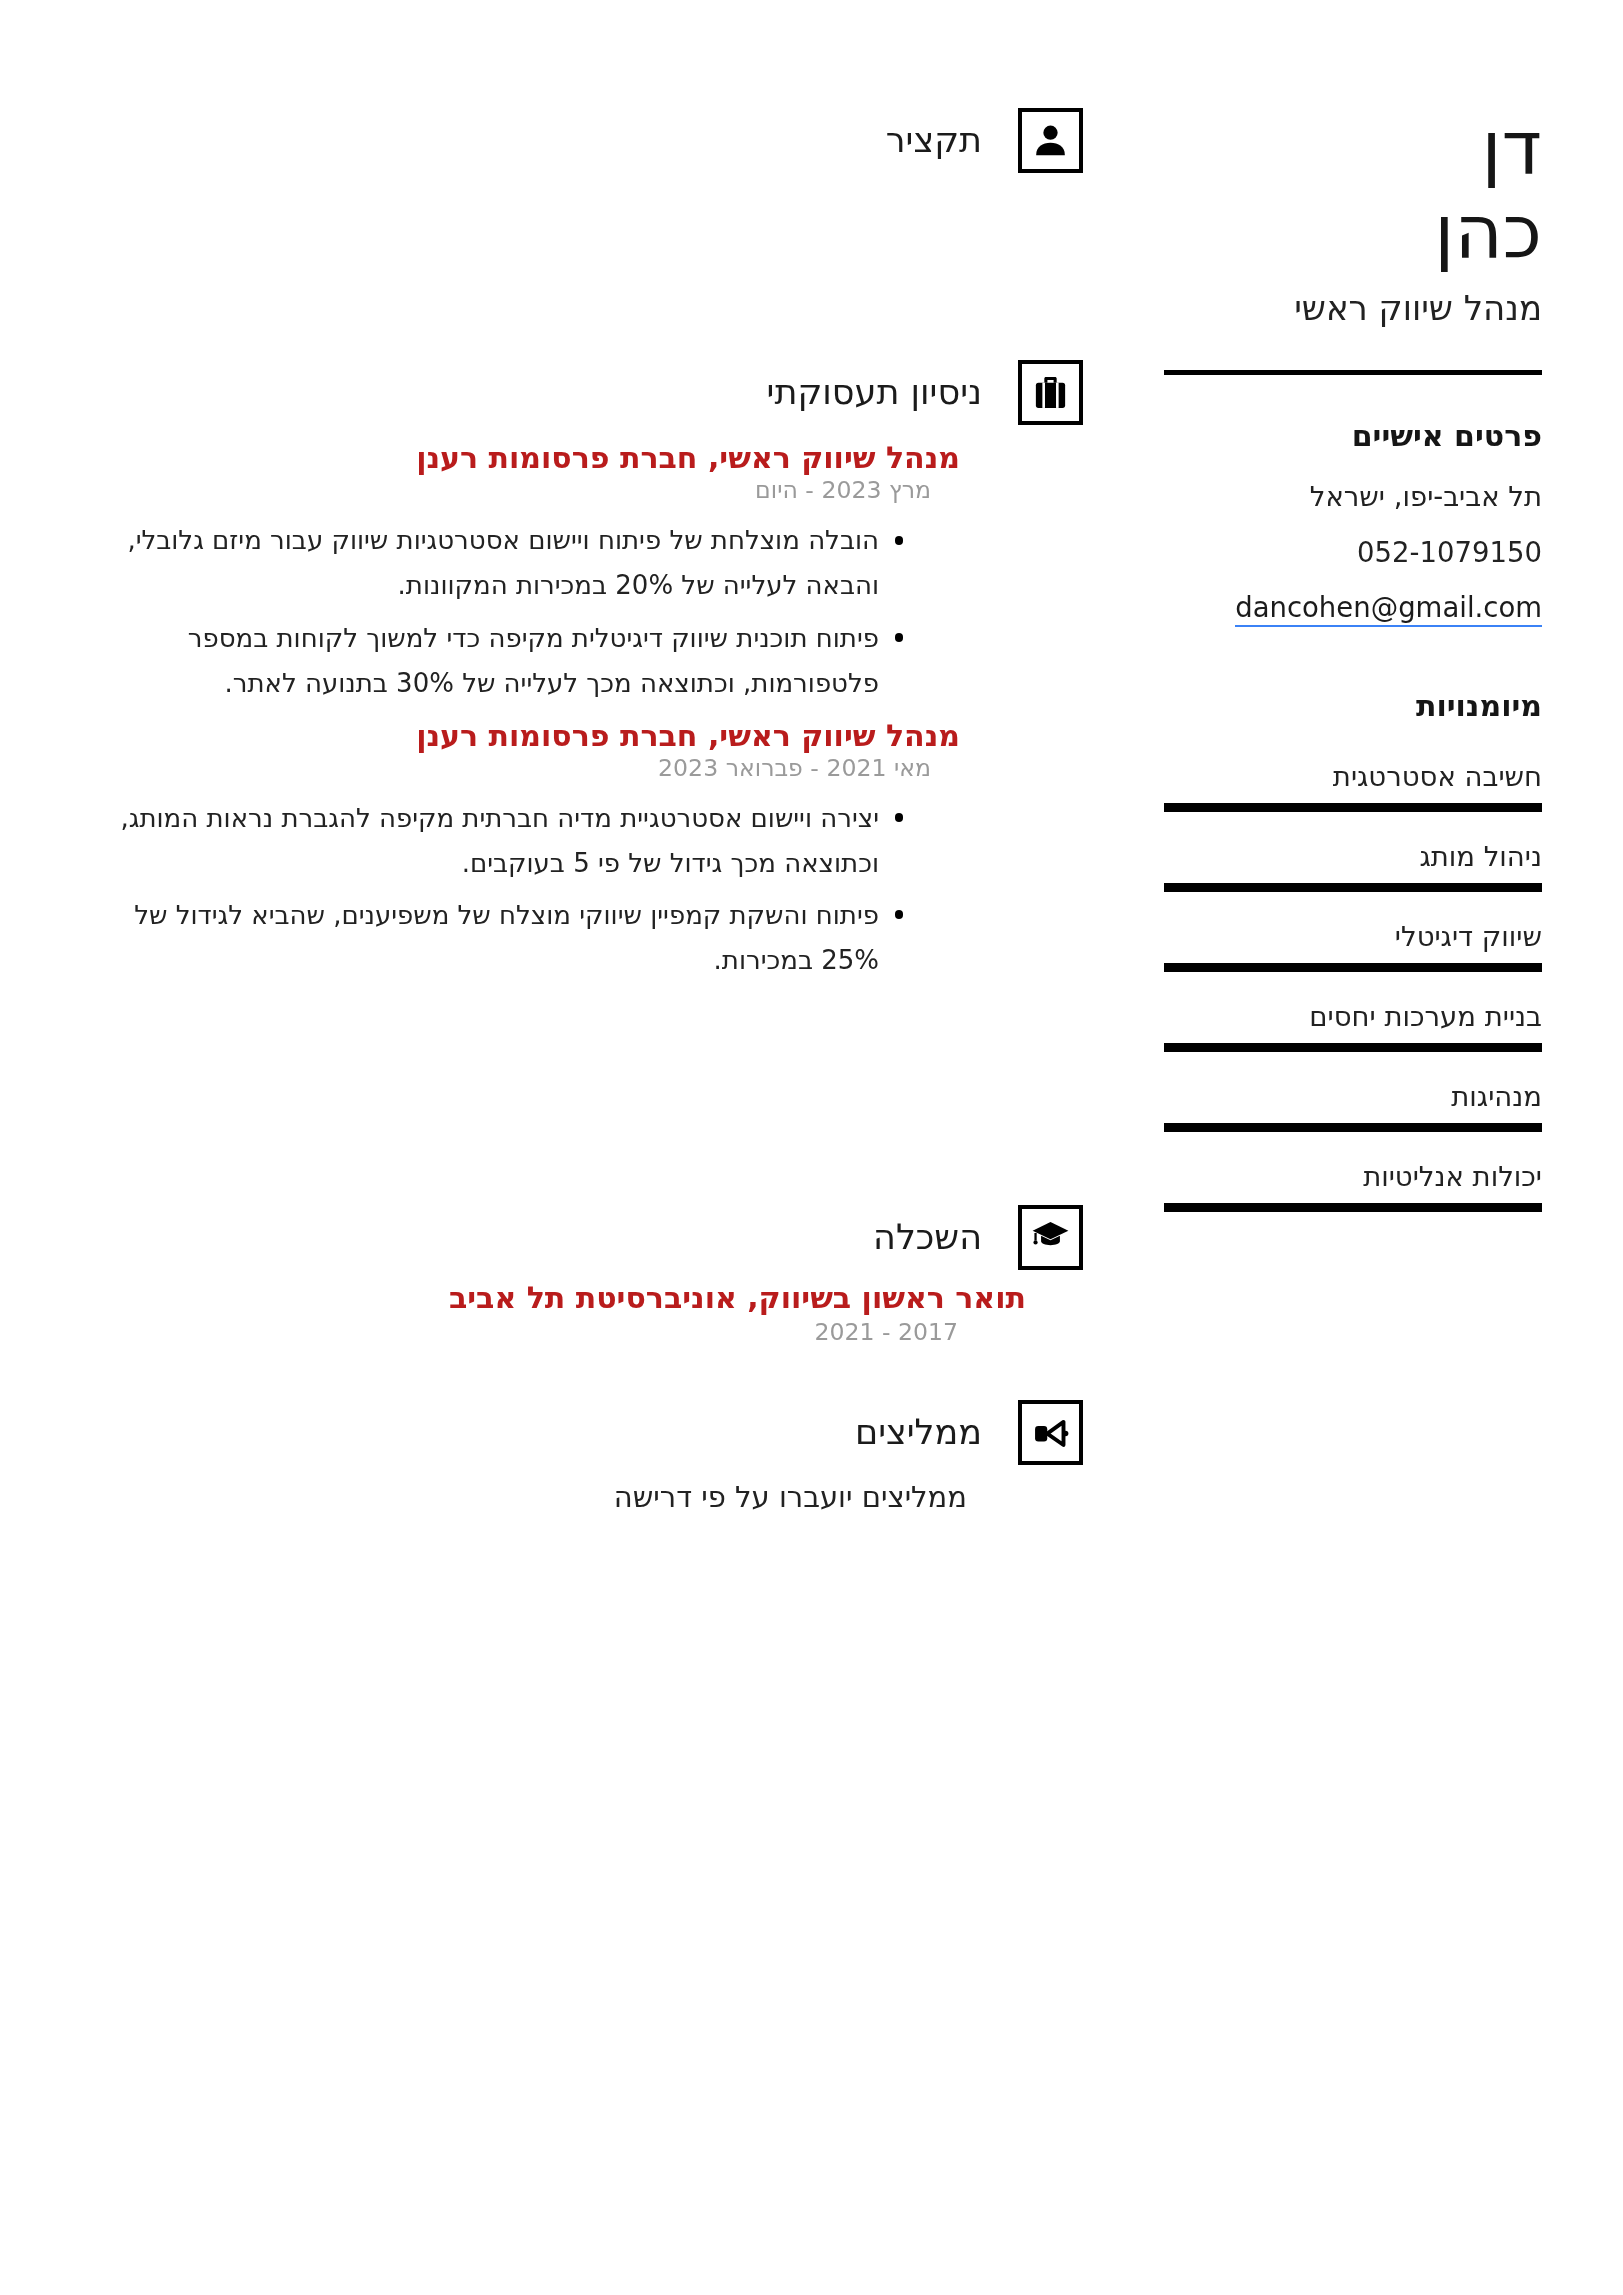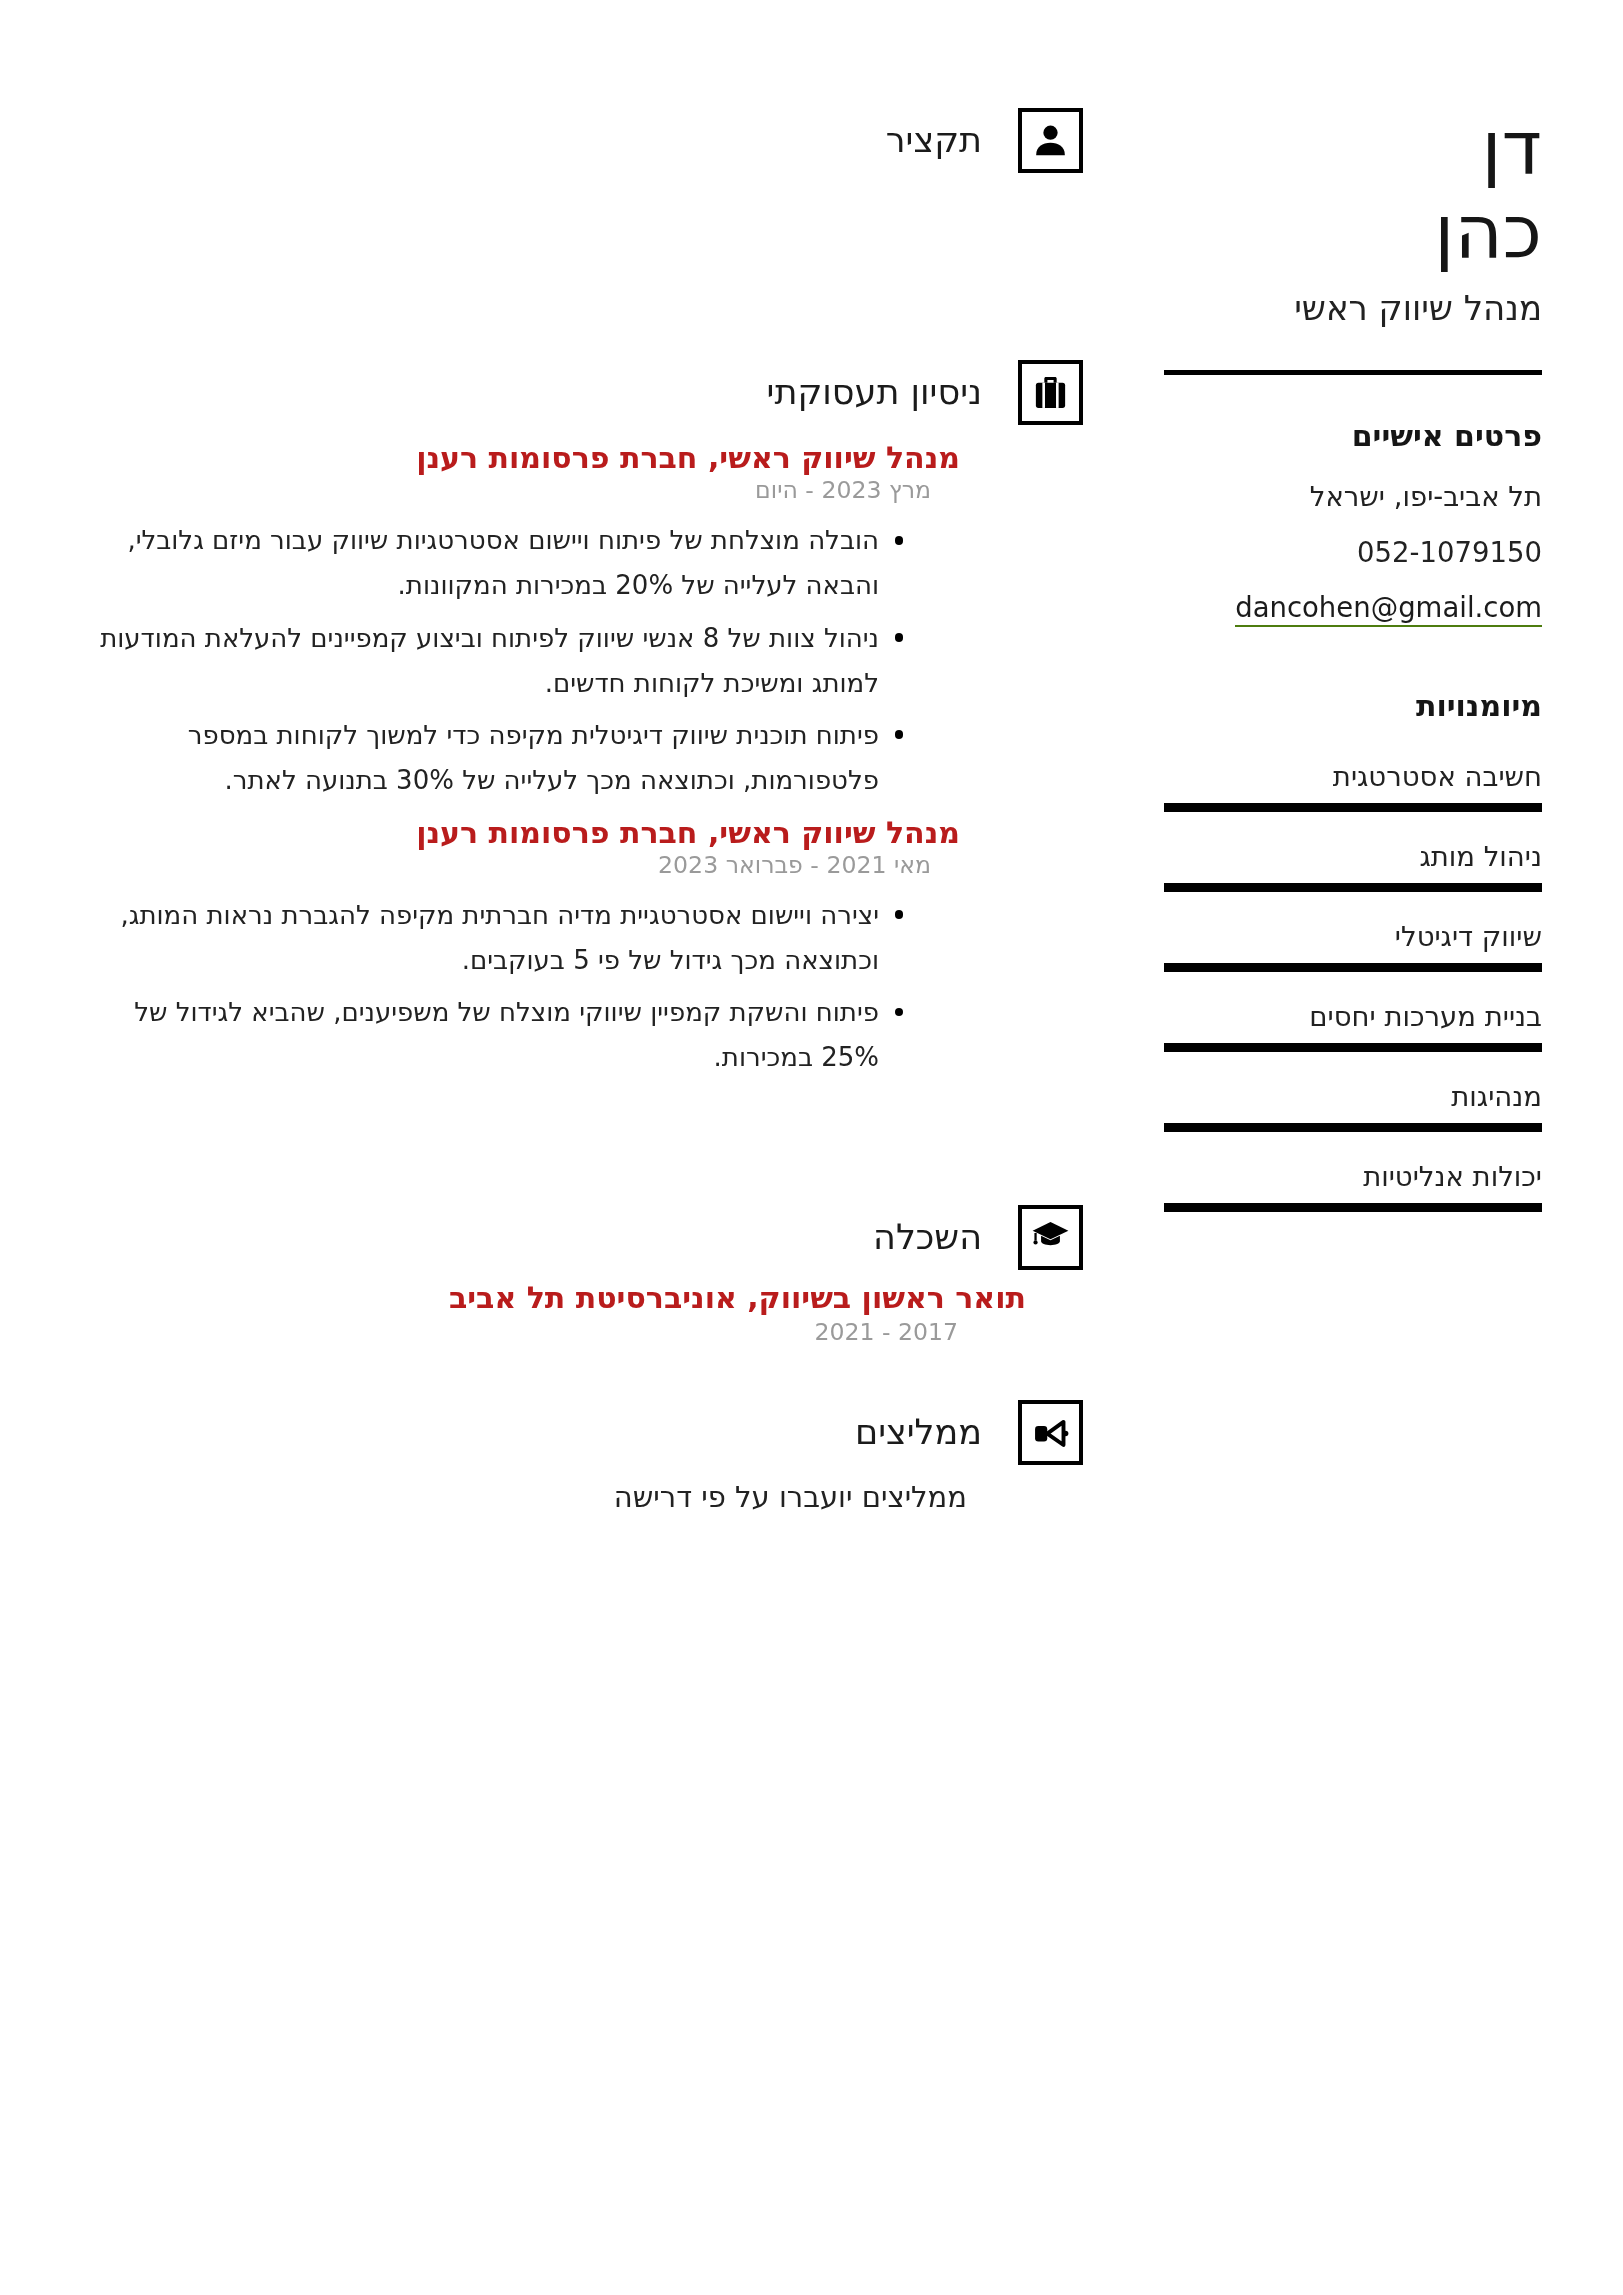--- a/index.html
+++ b/index.html
@@ -19,21 +19,21 @@
         font-size:74px;font-weight:400;line-height:84px;text-align:right;color:#161616;}
   .name span{display:block;}
   .person-title{position:absolute;top:288px;right:0;left:0;
         font-size:34px;line-height:41px;text-align:right;color:#222;}
   .divider{position:absolute;top:370px;right:0;width:378px;height:4.6px;background:#000;}
   .side-sec{position:absolute;right:0;left:0;text-align:right;}
   .side-sec h2{margin:0;font-size:30px;font-weight:700;line-height:34px;color:#161616;}
   #personal{top:419px;}
   #personal h2{margin-bottom:26px;}
   .contact-line{font-size:27.5px;line-height:34px;margin-bottom:21.6px;color:#222;}
-  a.email{color:#1b1b1b;text-decoration:none;border-bottom:2px solid #4d7c0f;padding-bottom:2px;}
+  a.email{color:#1b1b1b;text-decoration:none;border-bottom:2px solid #3b82f6;padding-bottom:2px;}
   #skills{top:689px;}
   #skills h2{margin-bottom:36px;}
   .skill{margin-bottom:27px;}
   .skill-label{font-size:27.5px;line-height:34px;color:#222;}
   .skill-bar{margin-top:9.8px;height:9.2px;width:100%;background:#fff;}
   .skill-fill{height:100%;width:100%;background:#000;}
   
   .main{position:absolute;top:0;right:543px;width:989px;}
   .m-sec{position:absolute;right:0;left:0;}
   #sec-summary{top:108px;}
@@ -154,21 +154,20 @@
           </svg>
         </span>
         <h2 class="sec-title">ניסיון תעסוקתי</h2>
       </div>
 
       <div class="job">
         <h3 class="job-title">מנהל שיווק ראשי, חברת פרסומות רענן</h3>
         <div class="job-dates">מרץ 2023 - היום</div>
         <ul class="bullets">
           <li>הובלה מוצלחת של פיתוח ויישום אסטרטגיות שיווק עבור מיזם גלובלי, והבאה לעלייה של 20% במכירות המקוונות.</li>
-          <li>ניהול צוות של 8 אנשי שיווק לפיתוח וביצוע קמפיינים להעלאת המודעות למותג ומשיכת לקוחות חדשים.</li>
           <li>פיתוח תוכנית שיווק דיגיטלית מקיפה כדי למשוך לקוחות במספר פלטפורמות, וכתוצאה מכך לעלייה של 30% בתנועה לאתר.</li>
         </ul>
       </div>
 
       <div class="job">
         <h3 class="job-title">מנהל שיווק ראשי, חברת פרסומות רענן</h3>
         <div class="job-dates">מאי 2021 - פברואר 2023</div>
         <ul class="bullets">
           <li>יצירה ויישום אסטרטגיית מדיה חברתית מקיפה להגברת נראות המותג, וכתוצאה מכך גידול של פי 5 בעוקבים.</li>
           <li>פיתוח והשקת קמפיין שיווקי מוצלח של משפיענים, שהביא לגידול של 25% במכירות.</li>

